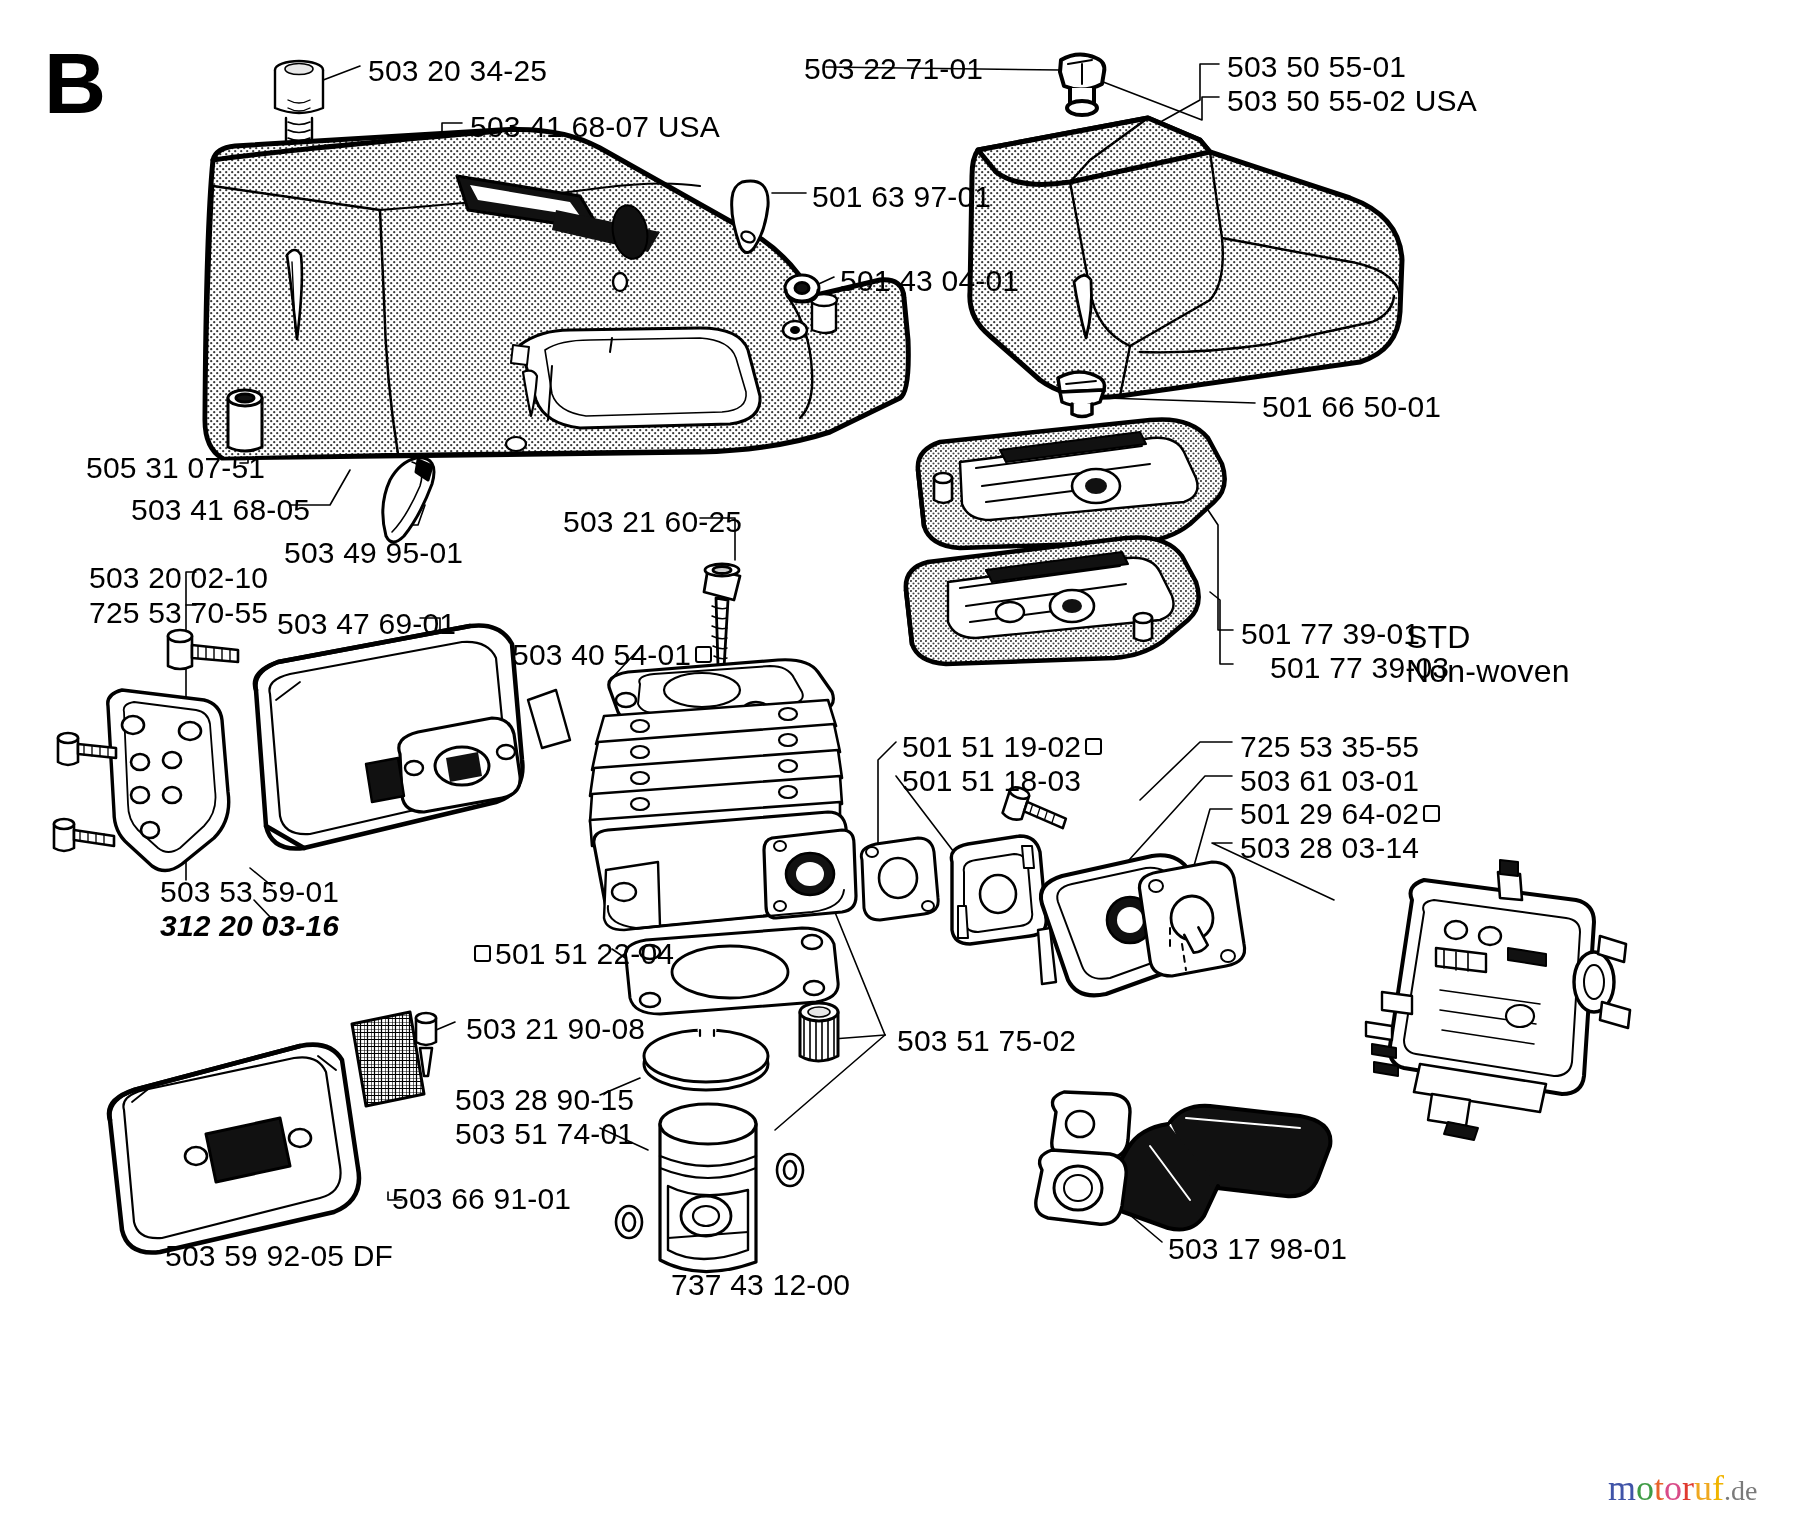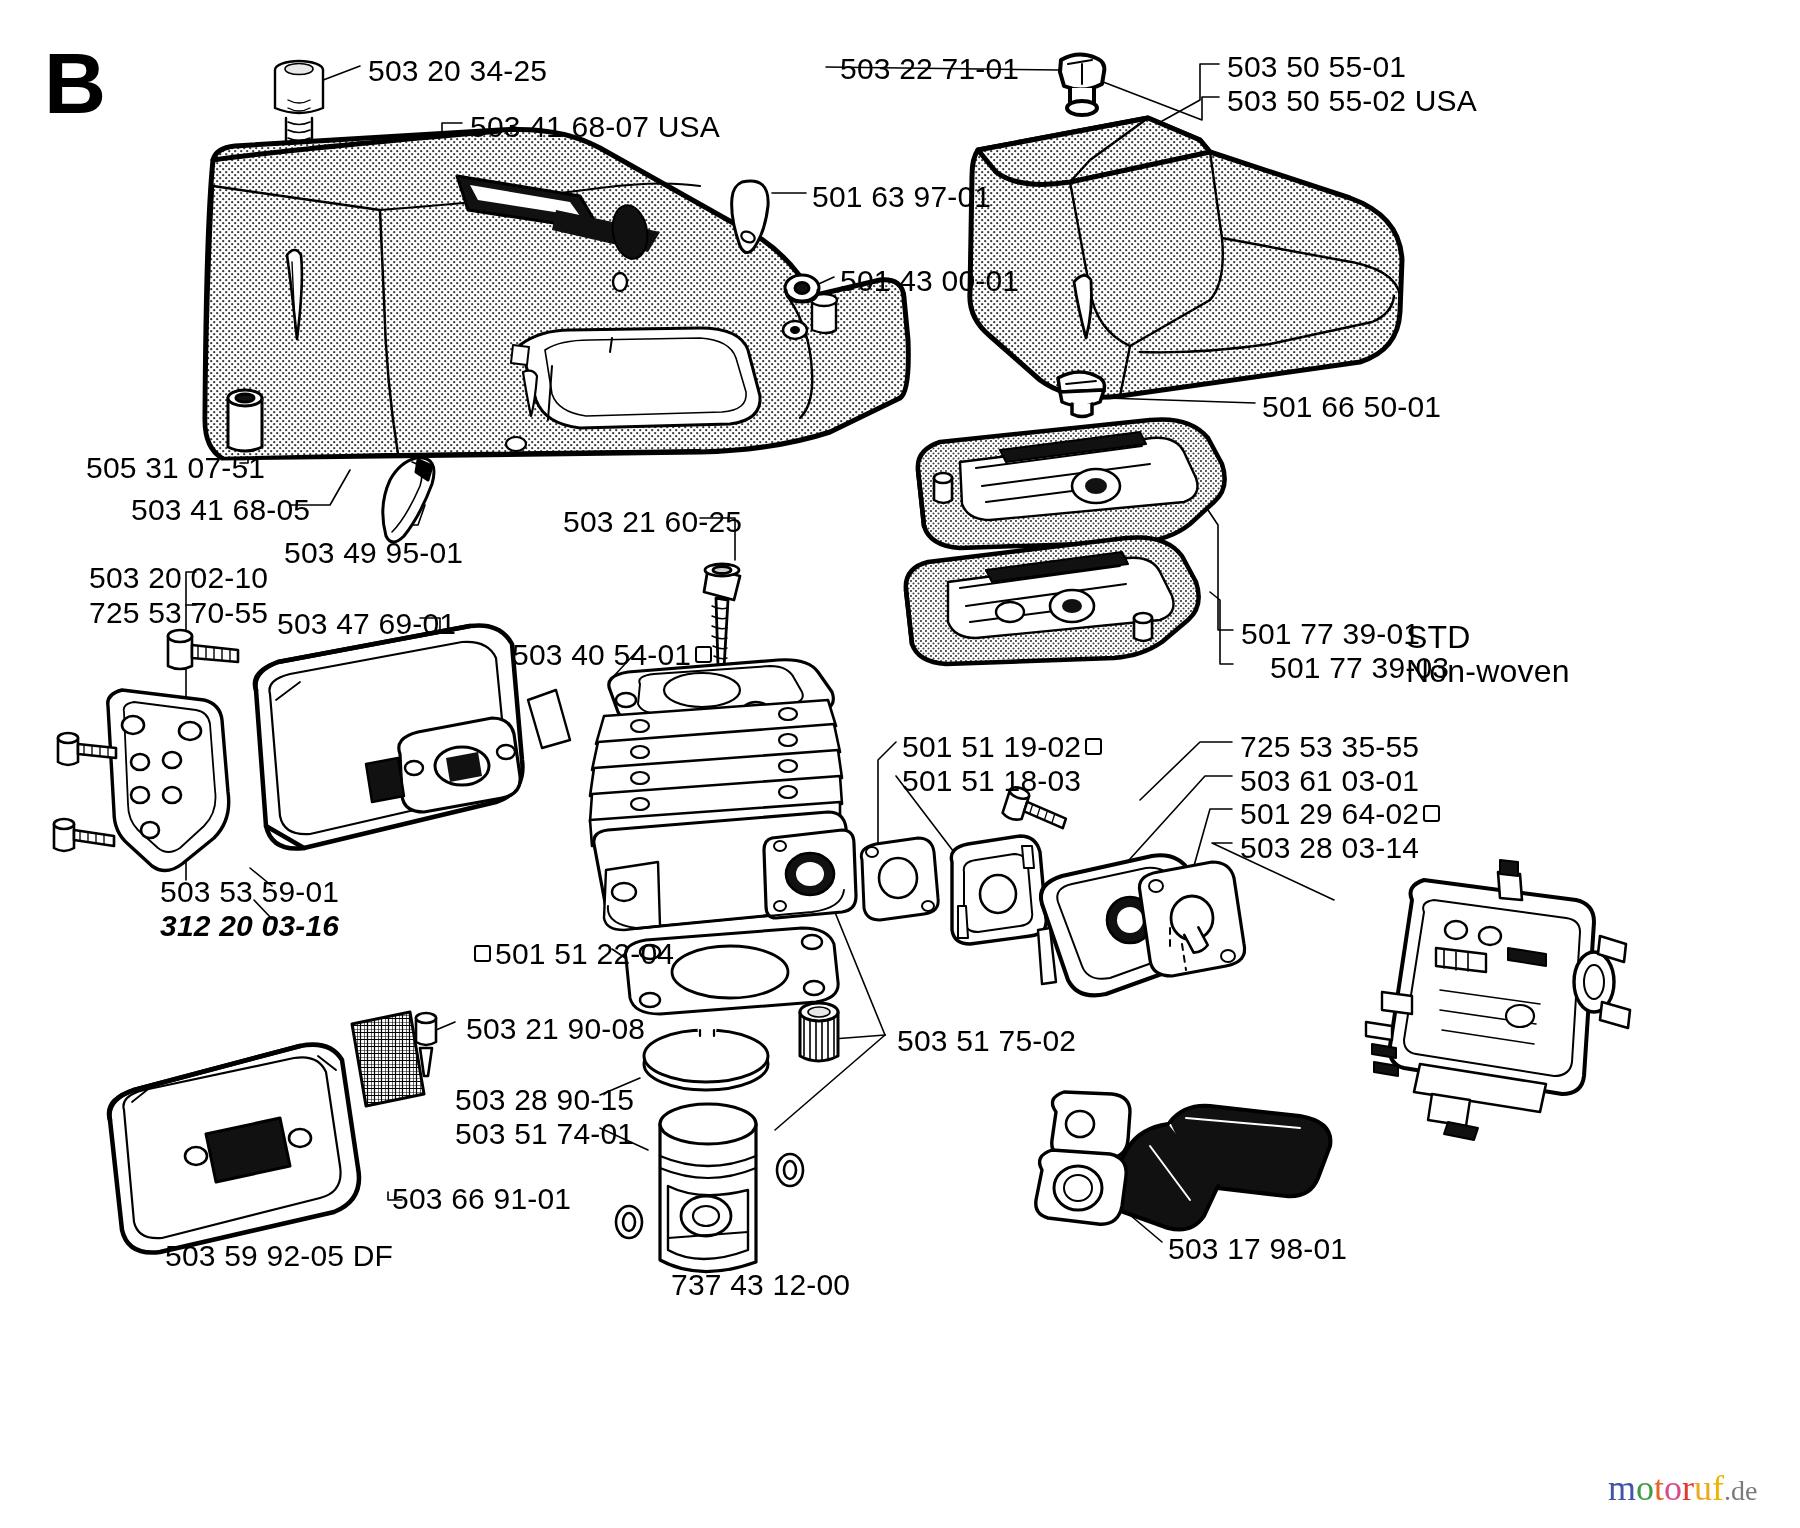--- a/index.html
+++ b/index.html
@@ -549,22 +549,22 @@
         <path d="M1150 1146 L1190 1200" stroke="#fff" stroke-width="2"></path>
       </g>
 
     </g>
   </svg>
 
   <div id="labels">
       <div class="lbl" style="left: 368px; top: 54px;"><span>503 20 34-25</span></div>
       <div class="lbl" style="left: 470px; top: 110px;"><span>503 41 68-07 USA</span></div>
       <div class="lbl" style="left: 812px; top: 180px;"><span>501 63 97-01</span></div>
-      <div class="lbl" style="left: 840px; top: 264px;"><span>501 43 00-01</span></div>
-      <div class="lbl" style="left: 840px; top: 52px;"><span>503 22 71-01</span></div>
+      <div class="lbl" style="left: 840px; top: 264px;"><span>501 43 04-01</span></div>
+      <div class="lbl" style="left: 804px; top: 52px;"><span>503 22 71-01</span></div>
       <div class="lbl" style="left: 1227px; top: 50px;"><span>503 50 55-01</span></div>
       <div class="lbl" style="left: 1227px; top: 84px;"><span>503 50 55-02 USA</span></div>
       <div class="lbl" style="left: 1262px; top: 390px;"><span>501 66 50-01</span></div>
       <div class="lbl" style="left: 1241px; top: 617px;"><span>501 77 39-01</span></div>
       <div class="lbl small" style="left: 1406px; top: 619px;"><span>STD</span></div>
       <div class="lbl" style="left: 1241px; top: 651px; margin-left: 29px;"><span>501 77 39-03</span></div>
       <div class="lbl small" style="left: 1406px; top: 653px;"><span>Non-woven</span></div>
       <div class="lbl" style="left: 86px; top: 451px;"><span>505 31 07-51</span></div>
       <div class="lbl" style="left: 131px; top: 493px;"><span>503 41 68-05</span></div>
       <div class="lbl" style="left: 284px; top: 536px;"><span>503 49 95-01</span></div>

